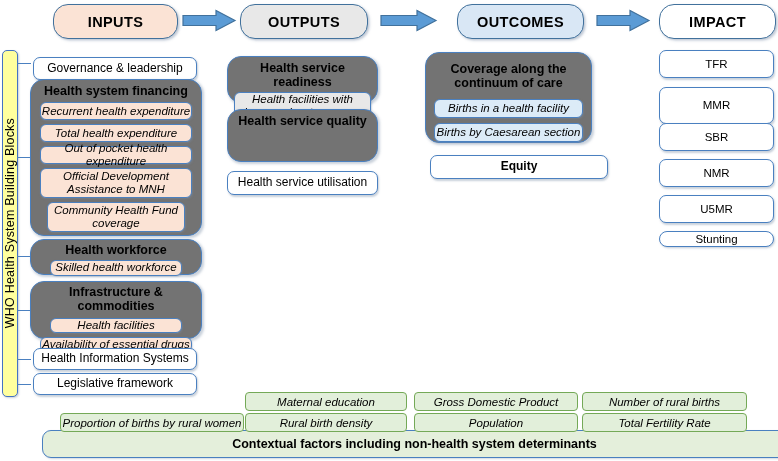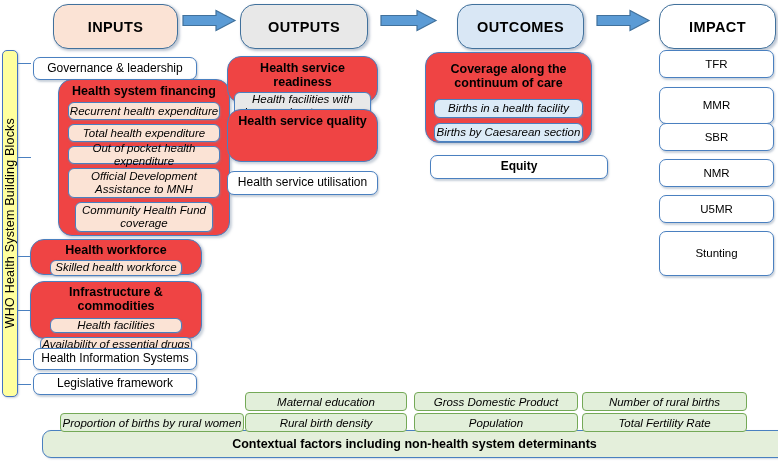--- a/index.html
+++ b/index.html
@@ -3,35 +3,35 @@
 <meta charset="utf-8">
 <style>
   html,body{margin:0;padding:0;background:#ffffff;}
   .canvas{
     position:relative;width:778px;height:461px;background:#ffffff;
     font-family:"Liberation Sans",sans-serif;color:#000;overflow:hidden;
   }
   .abs{position:absolute;box-sizing:border-box;}
   
   .hdr{
-    border:1.6px solid #41719c;border-radius:15px;height:45px;
+    border:1.6px solid #41719c;border-radius:15px;height:35px;
     display:flex;align-items:center;justify-content:center;
     font-weight:bold;font-size:14.5px;letter-spacing:.4px;
     box-shadow:1.5px 1.5px 2.5px rgba(110,130,160,.45);
   }
   
   .box{
     background:#fff;border:1.5px solid #4a80c0;border-radius:7px;
     display:flex;align-items:center;justify-content:center;text-align:center;
     font-size:12px;line-height:1.1;
     box-shadow:1px 1.2px 2px rgba(120,140,165,.4);
   }
   
   .group{
-    background:#ef4444;border:1.5px solid #4a80c0;border-radius:14px;
+    background:#737373;border:1.5px solid #4a80c0;border-radius:14px;
     display:flex;flex-direction:column;align-items:center;
     box-shadow:1.2px 1.5px 2.5px rgba(120,140,165,.4);
   }
   .group-title{
     font-weight:bold;font-size:12.5px;text-align:center;line-height:1.15;
     margin:0 4px;
   }
   .item{
     border:1.3px solid #4a80c0;border-radius:6px;
     font-style:italic;font-size:11.5px;line-height:1.15;text-align:center;
@@ -93,21 +93,21 @@
 
   <div class="abs conn" style="left:17px;top:63px;width:14px;"></div>
   <div class="abs conn" style="left:17px;top:157px;width:14px;"></div>
   <div class="abs conn" style="left:17px;top:256px;width:14px;"></div>
   <div class="abs conn" style="left:17px;top:310px;width:14px;"></div>
   <div class="abs conn" style="left:17px;top:359px;width:14px;"></div>
   <div class="abs conn" style="left:17px;top:384px;width:14px;"></div>
 
   <div class="abs box" style="left:33px;top:57px;width:164px;height:23px;">Governance &amp; leadership</div>
 
-  <div class="abs group" style="left:30px;top:79px;width:172px;height:157px;padding-top:4px;gap:4px;margin-left:28px;">
+  <div class="abs group" style="left:30px;top:79px;width:172px;height:157px;padding-top:4px;gap:4px;">
     <div class="group-title">Health system financing</div>
     <div class="item peach" style="height:16px;">Recurrent health expenditure</div>
     <div class="item peach" style="height:16px;">Total health expenditure</div>
     <div class="item peach" style="height:16px;">Out of pocket health expenditure</div>
     <div class="item peach" style="height:28px;">Official Development Assistance to MNH</div>
     <div class="item peach" style="height:28px;width:calc(100% - 34px);">Community Health Fund coverage</div>
   </div>
 
   <div class="abs group" style="left:30px;top:239px;width:172px;height:36px;padding-top:3px;gap:3px;">
     <div class="group-title">Health workforce</div>
@@ -140,21 +140,21 @@
     <div class="item lblue" style="height:17px;width:calc(100% - 18px);">Births by Caesarean section</div>
   </div>
 
   <div class="abs box" style="left:430px;top:155px;width:178px;height:24px;font-weight:bold;">Equity</div>
 
   <div class="abs box" style="left:659px;top:50px;width:115px;height:28px;font-size:11.5px;">TFR</div>
   <div class="abs box" style="left:659px;top:87px;width:115px;height:37px;font-size:11.5px;">MMR</div>
   <div class="abs box" style="left:659px;top:123px;width:115px;height:28px;font-size:11.5px;">SBR</div>
   <div class="abs box" style="left:659px;top:159px;width:115px;height:28px;font-size:11.5px;">NMR</div>
   <div class="abs box" style="left:659px;top:195px;width:115px;height:28px;font-size:11.5px;">U5MR</div>
-  <div class="abs box" style="left:659px;top:231px;width:115px;height:45px;font-size:11.5px;">Stunting</div>
+  <div class="abs box" style="left:659px;top:231px;width:115px;height:16px;font-size:11.5px;border-radius:8px;">Stunting</div>
 
   <div class="abs greenbox" style="left:245px;top:392px;width:162px;height:19px;">Maternal education</div>
   <div class="abs greenbox" style="left:414px;top:392px;width:164px;height:19px;">Gross Domestic Product</div>
   <div class="abs greenbox" style="left:582px;top:392px;width:165px;height:19px;">Number of rural births</div>
 
   <div class="abs greenbox" style="left:60px;top:413px;width:184px;height:19px;">Proportion of births by rural women</div>
   <div class="abs greenbox" style="left:245px;top:413px;width:162px;height:19px;">Rural birth density</div>
   <div class="abs greenbox" style="left:414px;top:413px;width:164px;height:19px;">Population</div>
   <div class="abs greenbox" style="left:582px;top:413px;width:165px;height:19px;">Total Fertility Rate</div>
 

